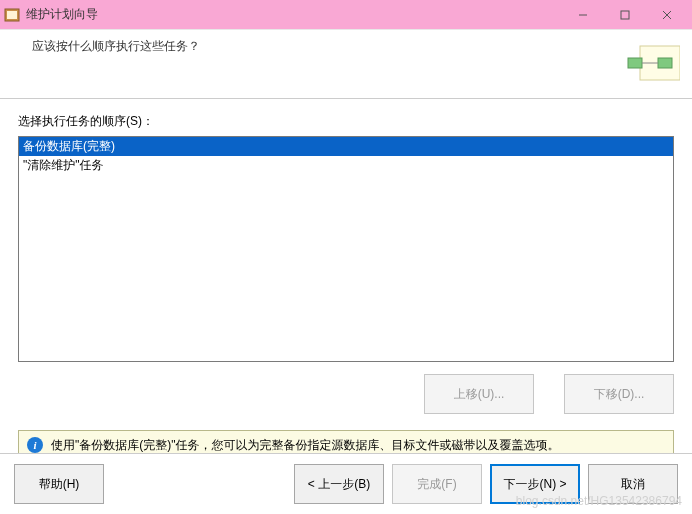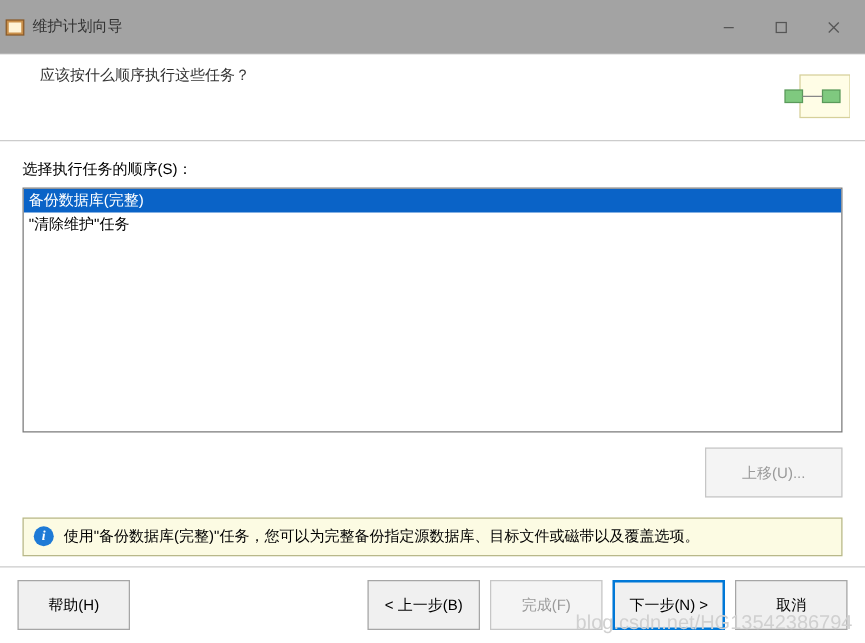--- a/index.html
+++ b/index.html
@@ -6,25 +6,25 @@
     body {
       font-family: "Microsoft YaHei", "SimSun", Tahoma, sans-serif;
       font-size: 12px;
       background: #fff;
       width: 692px;
       height: 514px;
       overflow: hidden;
       position: relative;
     }
     .titlebar {
-      height: 44px;
+      height: 30px;
       display: flex;
       align-items: center;
       padding: 0 4px;
-      background: #a3a3a3;
+      background: #f9a8d4;
       border-bottom: 1px solid #e8e8e8;
     }
     .titlebar .app-icon {
       width: 16px; height: 16px;
       margin-right: 6px;
       display: inline-flex; align-items: center; justify-content: center;
     }
     .titlebar .title { color: #333; }
     .win-controls {
       margin-left: auto;
@@ -55,21 +55,21 @@
       width: 60px; height: 50px;
     }
     .content {
       padding: 14px 18px 0 18px;
     }
     .list-label {
       margin-bottom: 6px;
     }
     .listbox {
       border: 1px solid #7a7a7a;
-      height: 196px;
+      height: 226px;
       background: #fff;
       overflow: auto;
     }
     .listbox .item {
       padding: 1px 4px;
       font-size: 12px;
       white-space: nowrap;
     }
     .listbox .item.selected {
       background: #0a63c7;
@@ -131,21 +131,21 @@
     }
     .footer-spacer { flex: 1; }
     .footer .btn { min-width: 90px; }
     .btn-default {
       border: 2px solid #0078d7;
     }
     .watermark {
       position: absolute;
       right: 10px; bottom: 6px;
       color: #d0d0d0;
-      font-size: 16px;
+      font-size: 12px;
       pointer-events: none;
     }
   </style>
 </head>
 <body>
 
 <div class="titlebar">
   <span class="app-icon">
     <svg width="16" height="16" viewBox="0 0 16 16">
       <rect x="1" y="2" width="14" height="12" fill="#c98f4a" stroke="#8a5a28"></rect>
@@ -188,20 +188,21 @@
 </div>
 
 <div class="content">
   <div class="list-label">选择执行任务的顺序(S)：</div>
   <div class="listbox" id="listbox">
       <div class="item selected">备份数据库(完整)</div>
       <div class="item">"清除维护"任务</div>
     </div>
   <div class="move-buttons">
     <button class="btn" disabled="">上移(U)...</button>
+    <button class="btn" disabled="">下移(D)...</button>
   </div>
 </div>
 
 <div class="info-bar">
   <div class="info-icon">i</div>
   <div>使用"备份数据库(完整)"任务，您可以为完整备份指定源数据库、目标文件或磁带以及覆盖选项。</div>
 </div>
 
 <div class="footer">
   <button class="btn">帮助(H)</button>

